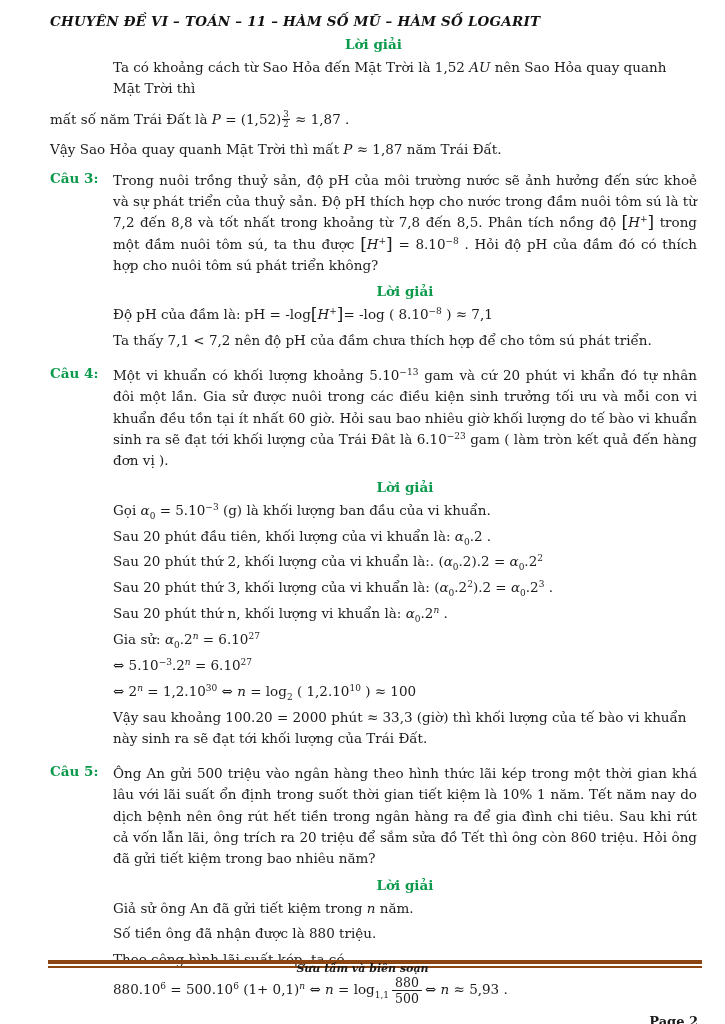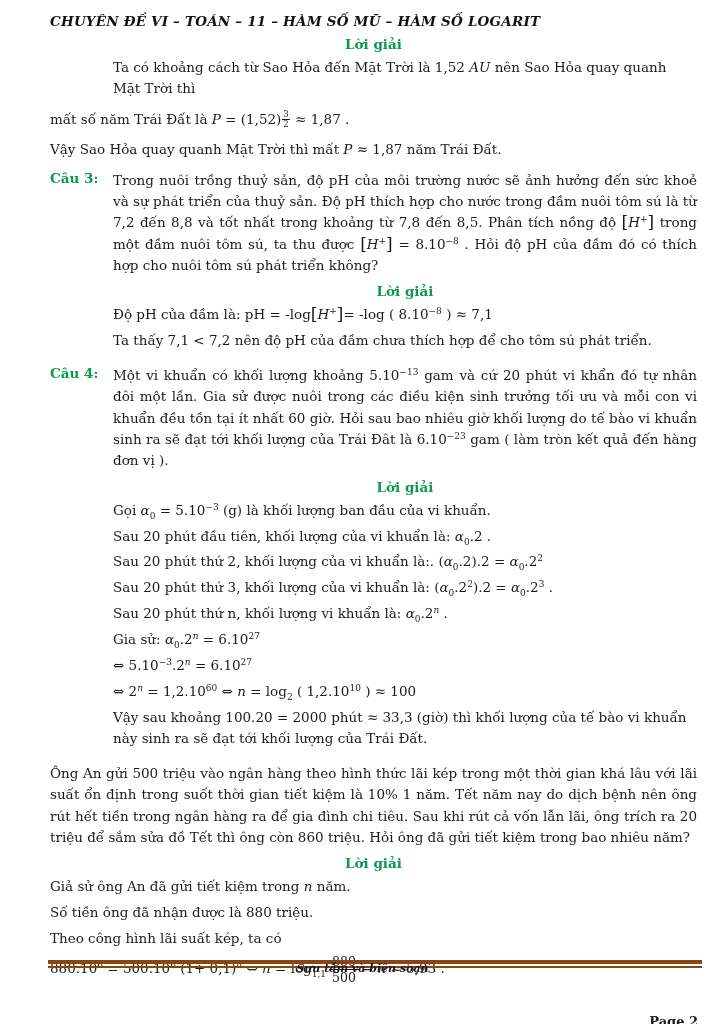--- a/index.html
+++ b/index.html
@@ -88,26 +88,27 @@
     <div class="qbody">
       <div class="para just">Một vi khuẩn có khối lượng khoảng 5.10<sup class="sp">−13</sup> gam và cứ 20 phút vi khẩn đó tự nhân đôi một lần. Gia sử được nuôi trong các điều kiện sinh trưởng tối ưu và mỗi con vi khuẩn đều tồn tại ít nhất 60 giờ. Hỏi sau bao nhiêu giờ khối lượng do tế bào vi khuẩn sinh ra sẽ đạt tới khối lượng của Trái Đât là 6.10<sup class="sp">−23</sup> gam ( làm tròn kết quả đến hàng đơn vị ).</div>
       <div class="sol-head">Lời giải</div>
       <div class="sline">Gọi <span class="it">α</span><sub class="sb">0</sub> = 5.10<sup class="sp">−3</sup> (g) là khối lượng ban đầu của vi khuẩn.</div>
       <div class="sline">Sau 20 phút đầu tiên, khối lượng của vi khuẩn là: <span class="it">α</span><sub class="sb">0</sub>.2 .</div>
       <div class="sline">Sau 20 phút thứ 2, khối lượng của vi khuẩn là:. (<span class="it">α</span><sub class="sb">0</sub>.2).2 = <span class="it">α</span><sub class="sb">0</sub>.2<sup class="sp">2</sup></div>
       <div class="sline">Sau 20 phút thứ 3, khối lượng của vi khuẩn là: (<span class="it">α</span><sub class="sb">0</sub>.2<sup class="sp">2</sup>).2 = <span class="it">α</span><sub class="sb">0</sub>.2<sup class="sp">3</sup> .</div>
       <div class="sline">Sau 20 phút thứ n, khối lượng vi khuẩn là: <span class="it">α</span><sub class="sb">0</sub>.2<sup class="sp it">n</sup> .</div>
       <div class="sline">Gia sử: <span class="it">α</span><sub class="sb">0</sub>.2<sup class="sp it">n</sup> = 6.10<sup class="sp">27</sup></div>
       <div class="sline">⇔ 5.10<sup class="sp">−3</sup>.2<sup class="sp it">n</sup> = 6.10<sup class="sp">27</sup></div>
-      <div class="sline">⇔ 2<sup class="sp it">n</sup> = 1,2.10<sup class="sp">60</sup> ⇔ <span class="it">n</span> = log<sub class="sb">2</sub> ( 1,2.10<sup class="sp">10</sup> ) ≈ 100</div>
+      <div class="sline">⇔ 2<sup class="sp it">n</sup> = 1,2.10<sup class="sp">30</sup> ⇔ <span class="it">n</span> = log<sub class="sb">2</sub> ( 1,2.10<sup class="sp">10</sup> ) ≈ 100</div>
       <div class="sline">Vậy sau khoảng 100.20 = 2000 phút ≈ 33,3 (giờ) thì khối lượng của tế bào vi khuẩn này sinh ra sẽ đạt tới khối lượng của Trái Đất.</div>
     </div>
   </div>
 
   <div class="qa">
+    <div class="qlabel">Câu 5:</div>
     <div class="qbody">
       <div class="para just">Ông An gửi 500 triệu vào ngân hàng theo hình thức lãi kép trong một thời gian khá lâu với lãi suất ổn định trong suốt thời gian tiết kiệm là 10%  1 năm. Tết năm nay do dịch bệnh nên ông rút hết tiền trong ngân hàng ra để gia đình chi tiêu. Sau khi rút cả vốn lẫn lãi, ông trích ra 20 triệu để sắm sửa đồ Tết thì ông còn 860 triệu. Hỏi ông đã gửi tiết kiệm trong bao nhiêu năm?</div>
       <div class="sol-head">Lời giải</div>
       <div class="sline tallline">Giả sử ông An đã gửi tiết kiệm trong <span class="it">n</span> năm.</div>
       <div class="sline tallline">Số tiền ông đã nhận được là 880 triệu.</div>
       <div class="sline tallline">Theo công hình lãi suất kép, ta có</div>
       <div class="sline tallline">880.10<sup class="sp">6</sup> = 500.10<sup class="sp">6</sup> (1+ 0,1)<sup class="sp it">n</sup> ⇔ <span class="it">n</span> = log<sub class="sb">1,1</sub><span class="frac">
             <span class="fn">880</span>
             <span class="fd">500</span>
           </span>⇔ <span class="it">n</span> ≈ 5,93 .</div>

